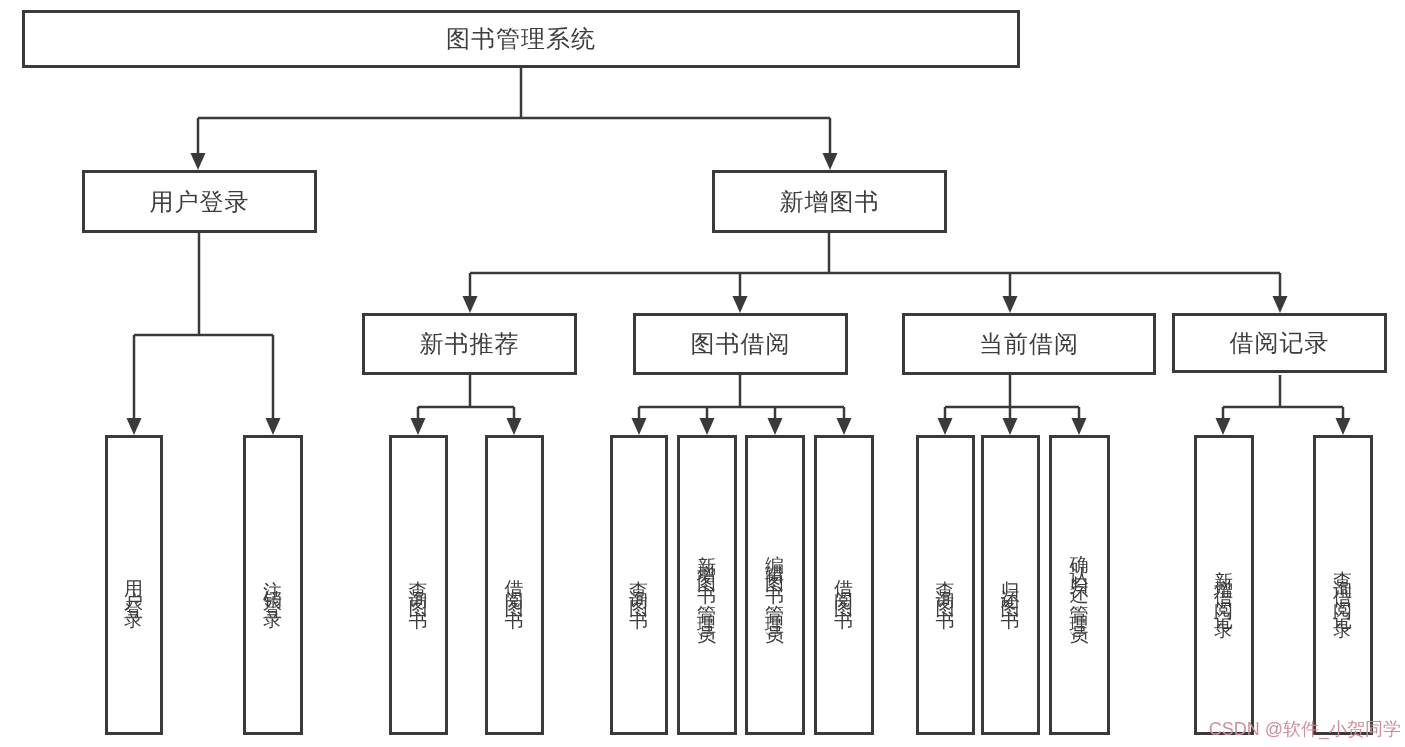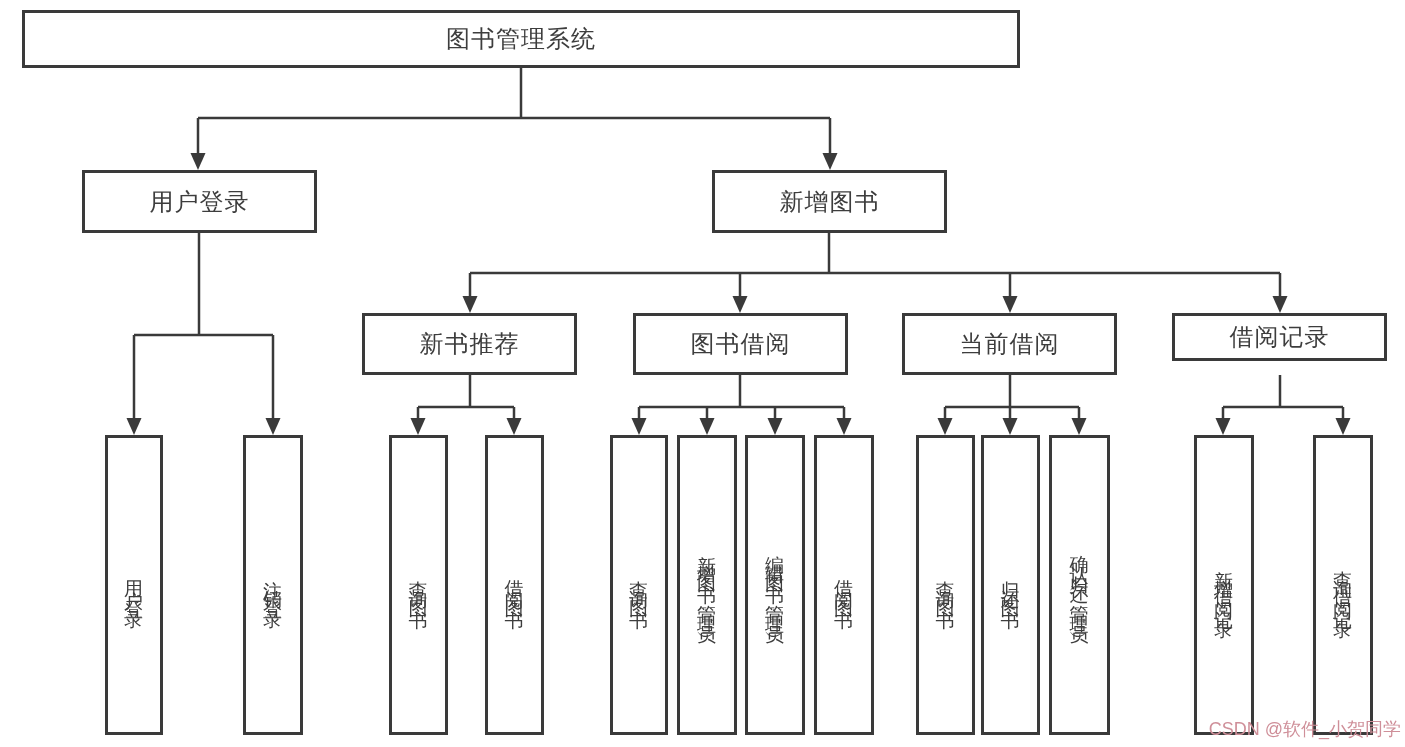--- a/index.html
+++ b/index.html
@@ -126,24 +126,24 @@
   <div class="box" style="left:712px;top:170px;width:235px;height:63px;">
     <span class="hlabel">新增图书</span>
   </div>
 
   <div class="box" style="left:362px;top:313px;width:215px;height:62px;text-align:right;">
     <span class="hlabel">新书推荐</span>
   </div>
   <div class="box" style="left:633px;top:313px;width:215px;height:62px;">
     <span class="hlabel">图书借阅</span>
   </div>
-  <div class="box" style="left:902px;top:313px;width:215px;height:62px;">
+  <div class="box" style="left:902px;top:313px;width:254px;height:62px;">
     <span class="hlabel">当前借阅</span>
   </div>
-  <div class="box" style="left:1172px;top:313px;width:215px;height:48px;">
+  <div class="box" style="left:1172px;top:313px;width:215px;height:60px;">
     <span class="hlabel">借阅记录</span>
   </div>
 
   <div class="box" style="left:105px;top:435px;width:58px;height:300px;">
     <span class="vtext">用户登录</span>
   </div>
   <div class="box" style="left:243px;top:435px;width:60px;height:300px;">
     <span class="vtext">注销登录</span>
   </div>
 

